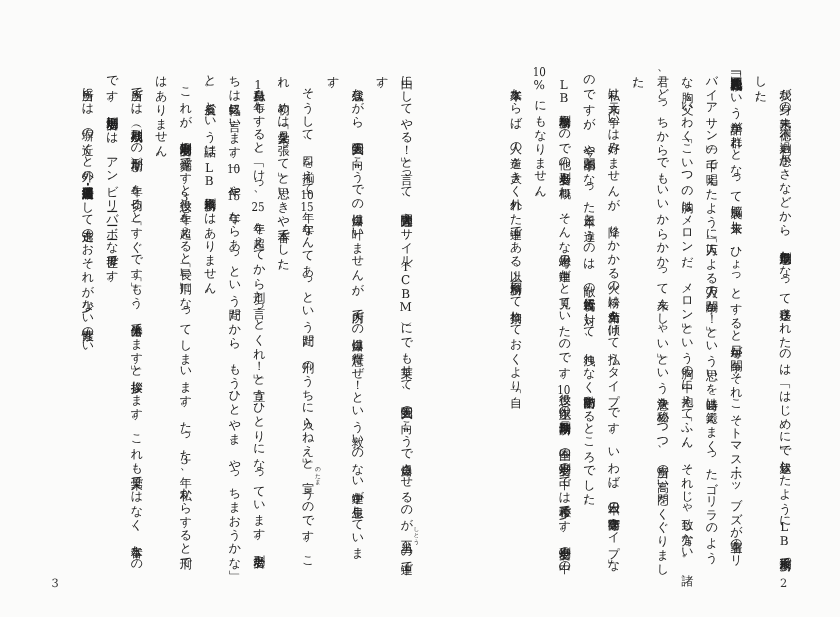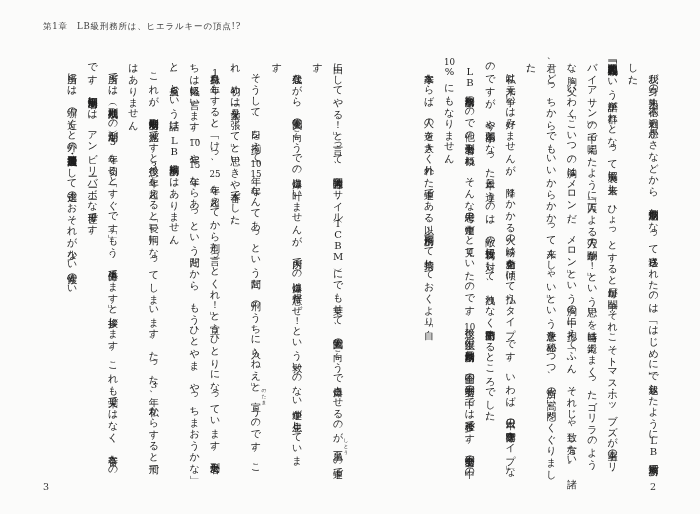--- a/index.html
+++ b/index.html
@@ -58,21 +58,20 @@
     font-size: 9.5px;
     color: #333;
   }
   .pagenum-right { left: 650px; }
   .pagenum-left  { left: 43px; }
 </style>
 </head>
 <body>
 
 <div class="spread">
-  <div class="running-head">第1章　LB級刑務所は、ヒエラルキーの頂点!?</div>
 
   <div class="page-text" id="page-right">
       <p class="para indent">我が身の未熟、不徳、過剰、愚かさなどから、無期懲役刑となって移送されたのは、「はじめに」で叙述したように<span class="up">LB</span>級刑務所でした。</p>
       <p class="para">「凶悪犯」「極悪人」「殺人犯」という単語が群れとなって脳裏に去来し、ひょっとすると毎日が闘争、それこそトマス・ホッブズが主著の「リバイアサン」の中で唱えたように「万人による万人の闘争か！」という思いを当時は鍛えまくったゴリラのような胸、父いわく「こいつの胸はメロンだ、メロン」という胸の中に抱えて「ふん、それじゃ致し方ない。諸君、どっちからでもいいからかかって来んしゃい」という決意を秘めつつ、当所の高い門をくぐりました。</p>
       <p class="para indent">私は元来、争いは好みませんが、降りかかる火の粉は全精力を傾けて払うタイプです。いわば、日本の「専守防衛タイプ」なのですが、今や弱小国となった日本と違うのは、敵の侵攻行為に対して、洩れなく防衛出動するところでした。</p>
       <p class="para indent"><span class="up">LB</span>級刑務所なので他の受刑者も概ね、そんな思考の連中だと見ていたのです。懲役<span class="tcy">10</span>年以上の長期刑務所は、全国の受刑者の中では希少種です。全受刑者の中の<span class="tcy">10</span><span class="up">%</span>にもなりません。</p>
       <p class="para indent">本来ならば、人の道を大きく外れた連中である以上、刑務所にて拘禁しておくより「自</p>
     </div>
 
   <div class="page-text" id="page-left">

